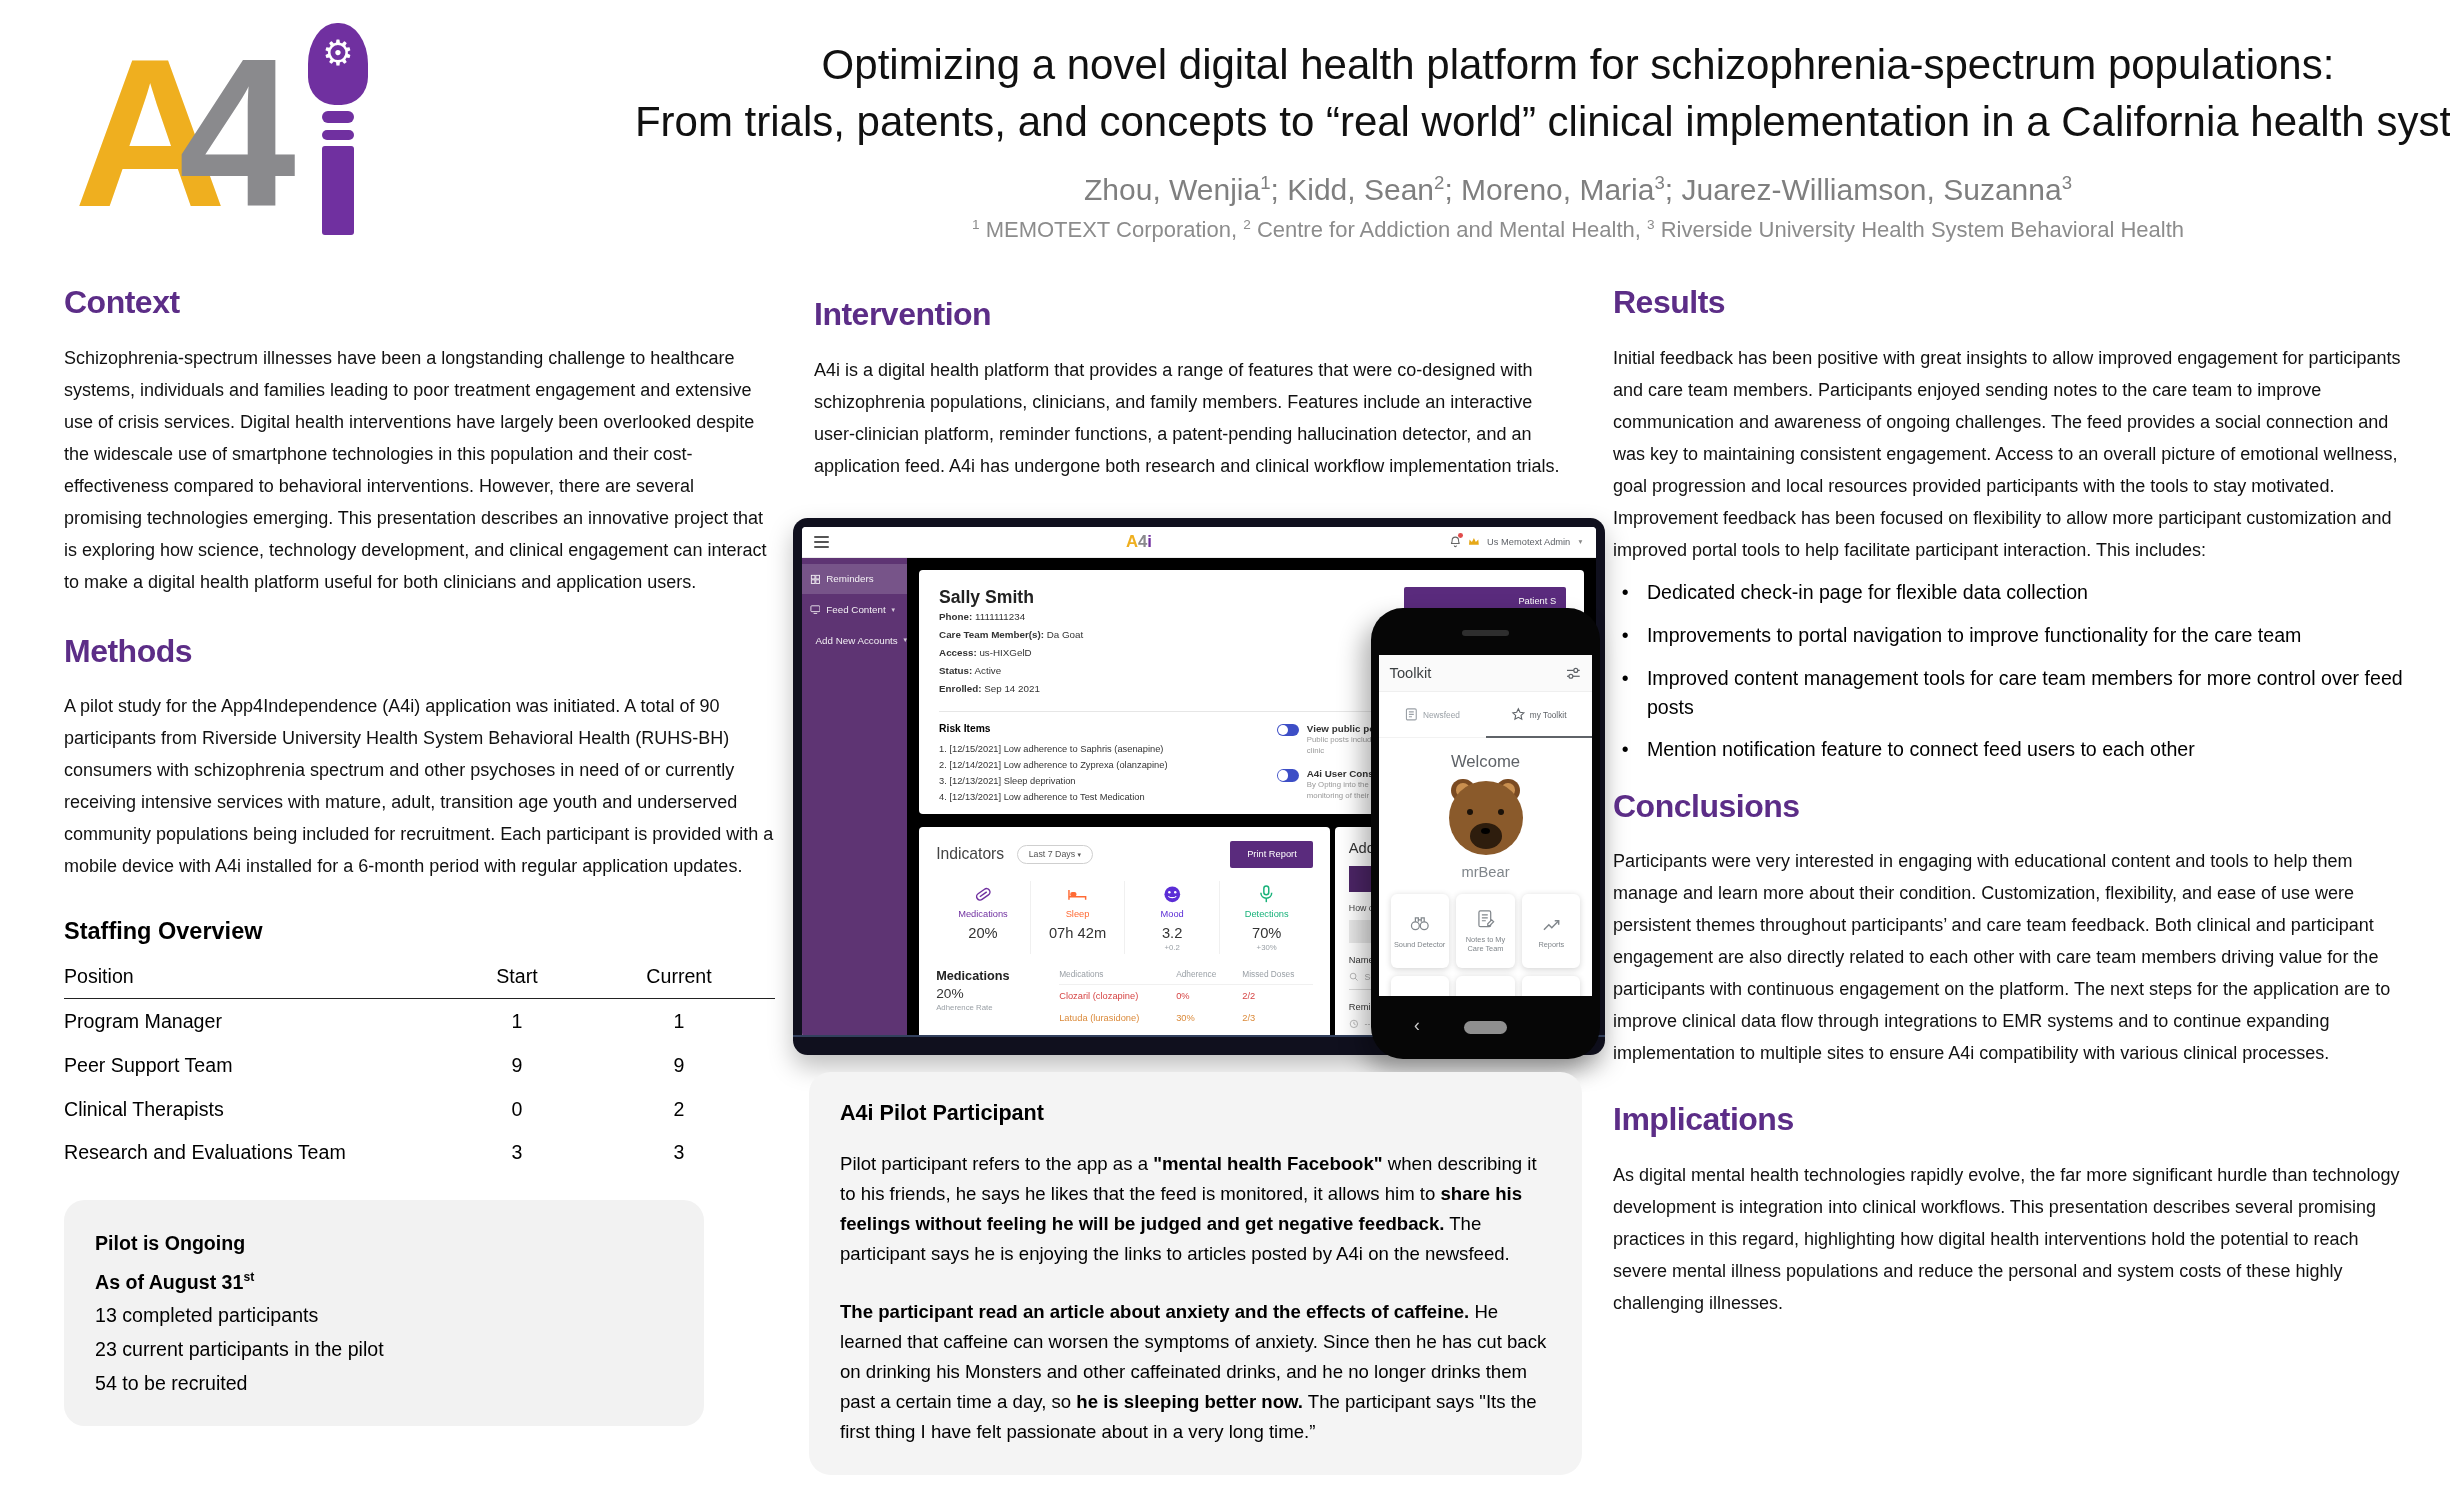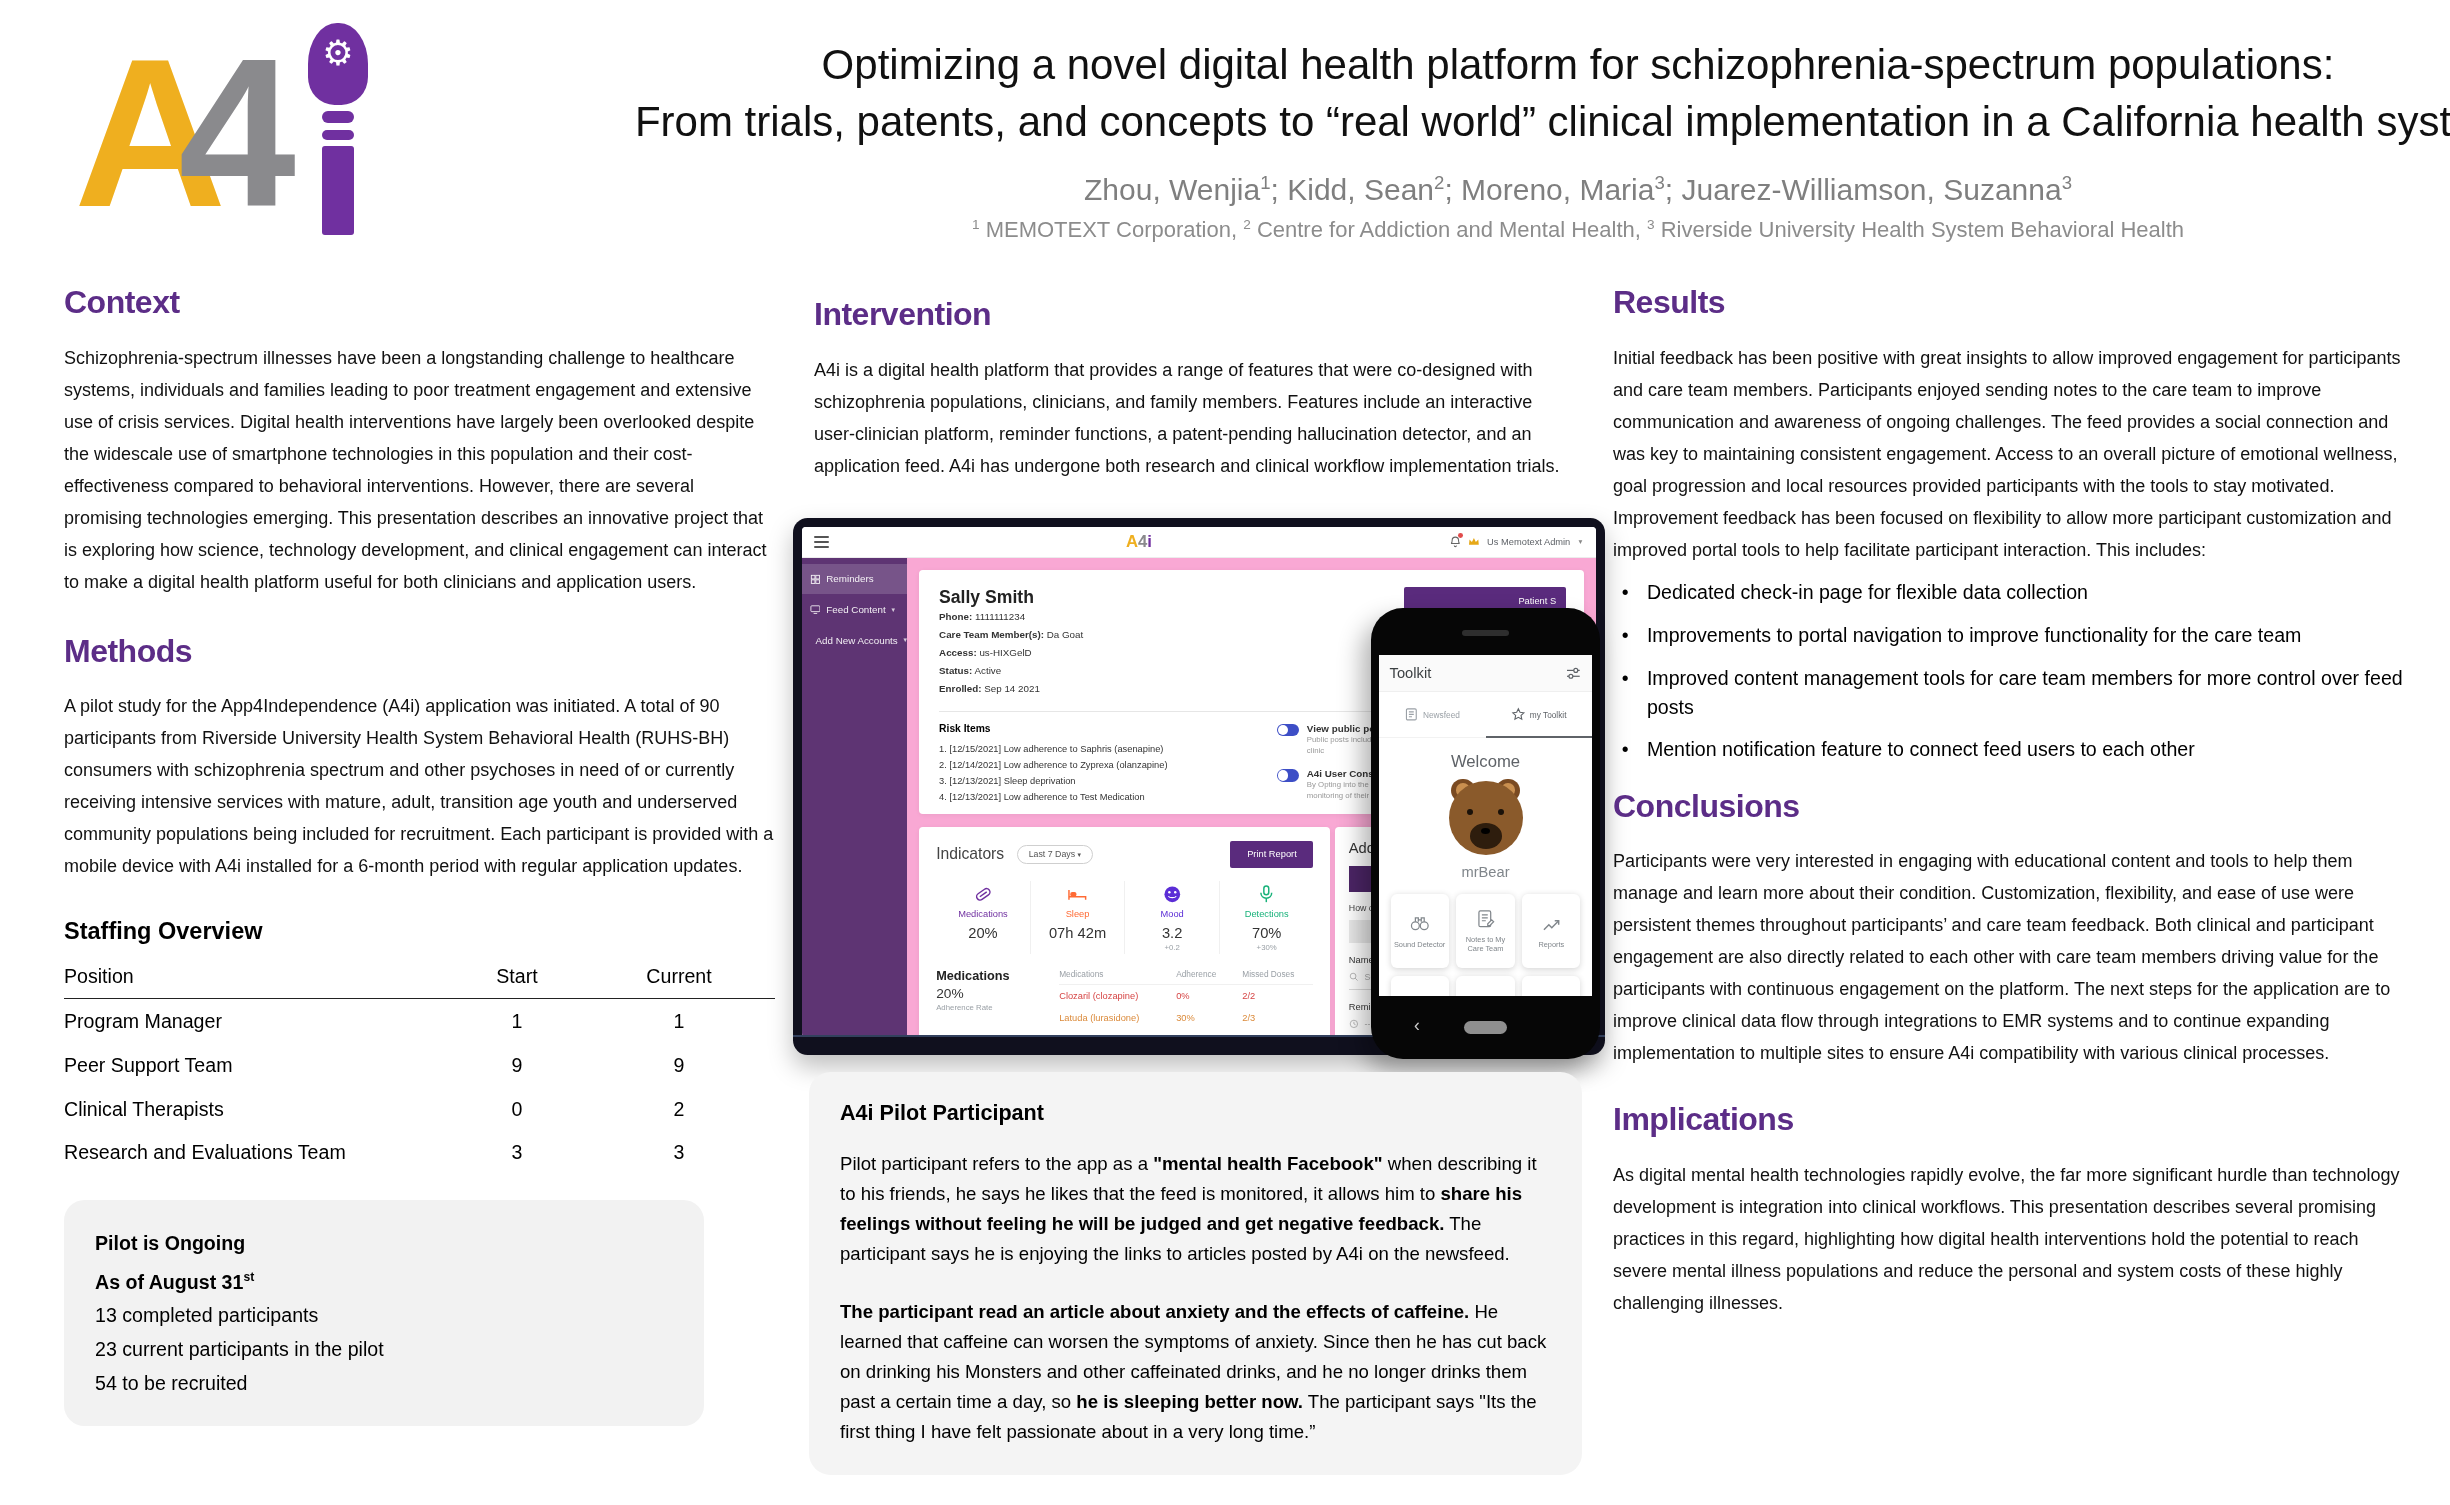--- a/index.html
+++ b/index.html
@@ -65,21 +65,21 @@
   .l-brand .la{color:#EFAF1F;}.l-brand .l4{color:#8A8A8D;}.l-brand .li{color:#7030A0;}
   .l-admin{display:flex;align-items:center;gap:6.9px;font-size:9.3px;color:#5F6368;}
   .bell{position:relative;}
   .bell .dot{position:absolute;right:-1.5px;top:-2px;width:4.9px;height:4.9px;background:#E14B4B;border-radius:50%;}
   .l-body{display:flex;height:478px;}
   .l-side{width:105px;background:#5E3473;padding-top:5.9px;flex:0 0 auto;}
   .l-side .it{display:flex;align-items:center;gap:5.9px;color:rgba(255,255,255,.92);font-size:9.8px;
               padding:9.8px 7.8px;white-space:nowrap;}
   .l-side .it.active{background:rgba(255,255,255,.16);}
   .l-side .car{font-size:6.9px;opacity:.8;}
-  .l-main{flex:1;background:#f9a8d4;padding:12.7px;overflow:hidden;}
+  .l-main{flex:1;background:#000000;padding:12.7px;overflow:hidden;}
   .card{background:#fff;border-radius:3.9px;box-shadow:0 1px 4.9px rgba(0,0,0,.06);}
   .pat{position:relative;padding:16.7px 19.6px;height:210px;}
   .pat-name{font-size:17.6px;font-weight:700;color:#222;}
   .pat-f{font-size:9.8px;color:#333;line-height:18px;}
   .pat-f .k{font-weight:700;}
   .pat-btns{position:absolute;right:17.6px;top:16.7px;width:162px;}
   .pbtn{height:27.4px;background:#5A2B7D;border-radius:2px;color:#fff;font-size:9.3px;display:flex;
         align-items:center;justify-content:flex-end;padding-right:9.8px;margin-bottom:7.8px;}
   .pat-div{border-top:1px solid #E6E6E6;margin:12.7px 0 10.8px 0;}
   .pat-cols{display:flex;gap:27.4px;}

